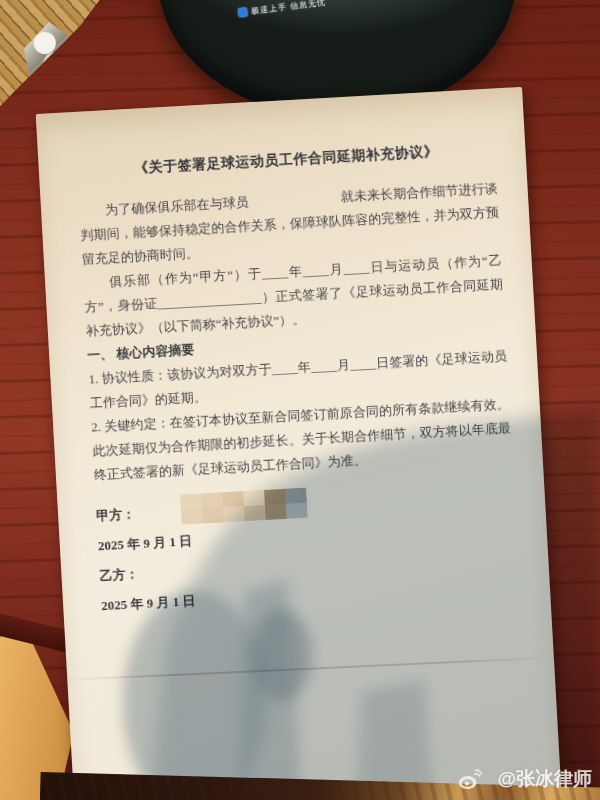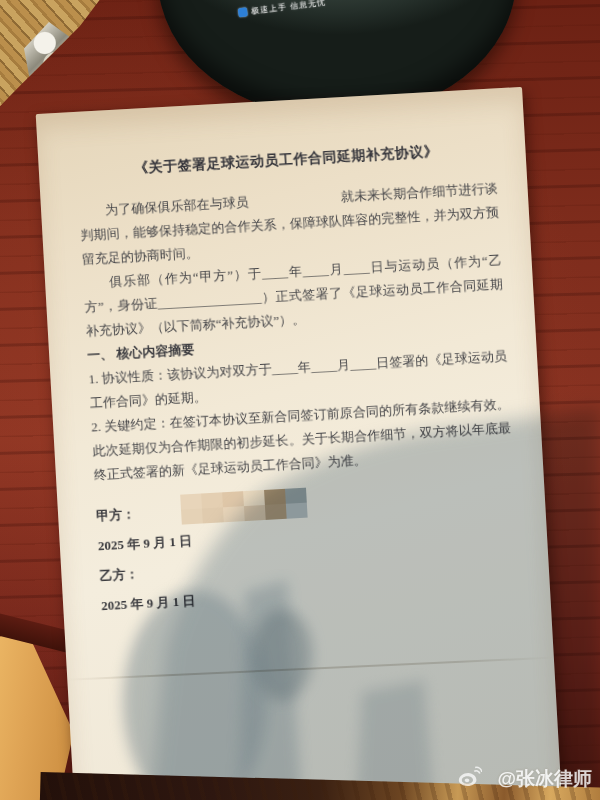--- a/index.html
+++ b/index.html
@@ -120,21 +120,21 @@
       #6b4421 62%,#c89a55 72%,#8a5a2c 80%,#d8a95f 88%,#a06b30 100%);
   }
   .bottom-strip .streaks{
     position:absolute;inset:0;
     background:repeating-linear-gradient(75deg,rgba(0,0,0,0) 0 10px,rgba(60,30,10,.45) 11px 15px);
     opacity:.5;
   }
 
   
   .watermark{
-    position:absolute;right:8px;top:766px;display:flex;gap:15px;
+    position:absolute;right:8px;top:766px;display:flex;align-items:center;gap:15px;
     z-index:9;opacity:.82;
   }
   .watermark .wm-text{
     font-family:"Liberation Sans","DejaVu Sans",sans-serif;
     font-size:19px;font-weight:bold;color:#ffffff;
     text-shadow:0 0 3px rgba(120,100,70,.35);
   }
 </style>
 </head>
 <body>

